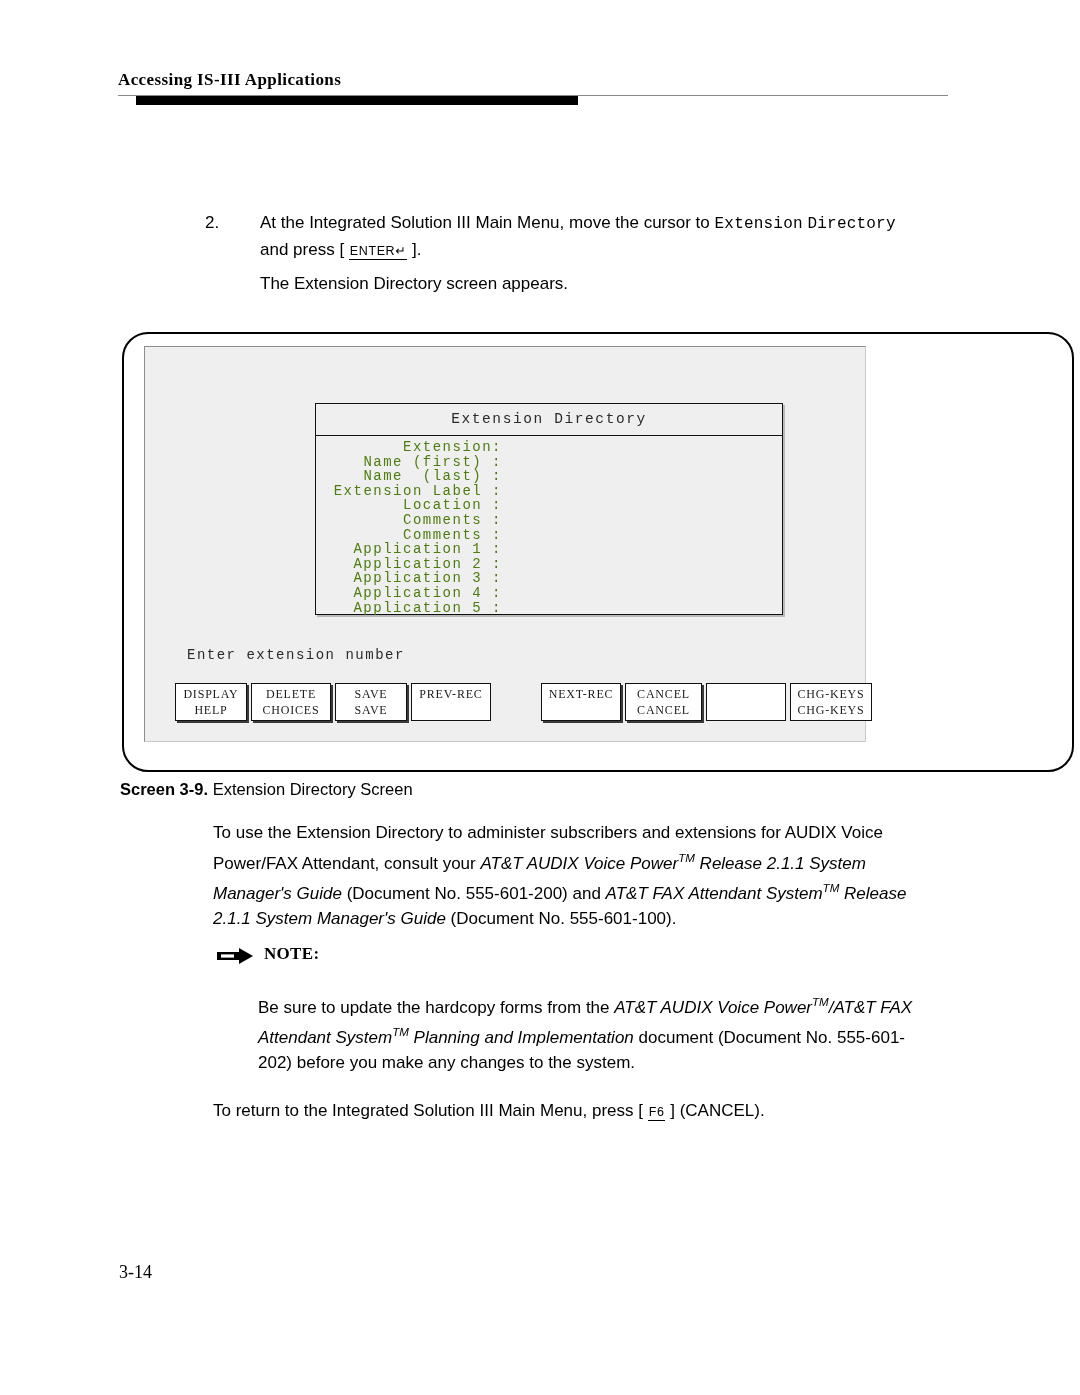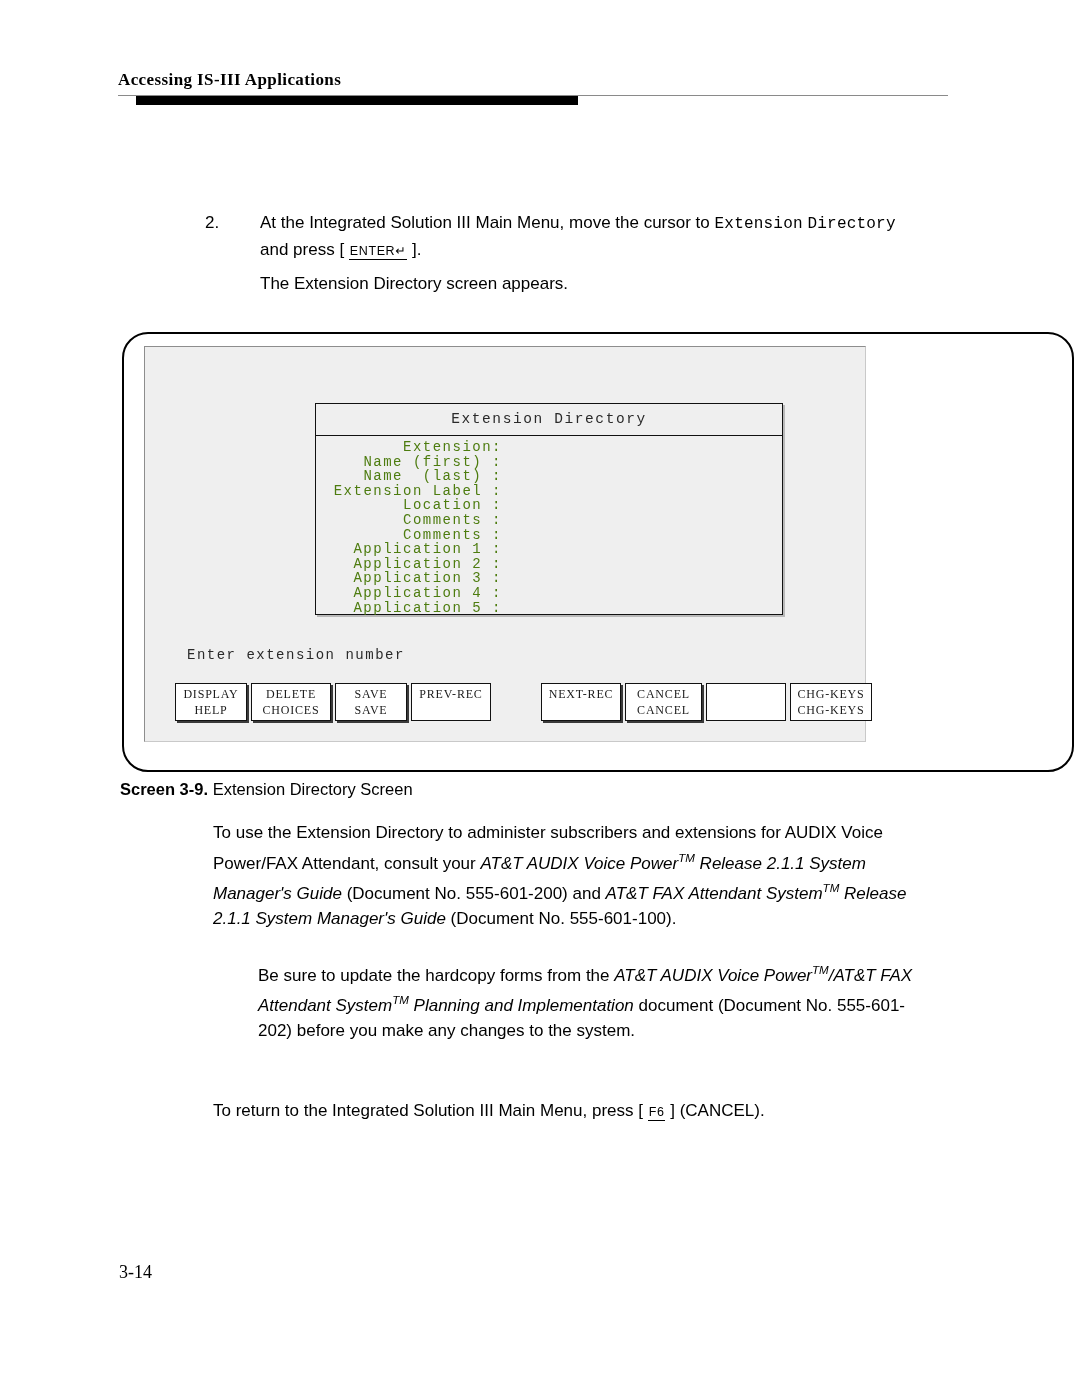--- a/index.html
+++ b/index.html
@@ -245,21 +245,21 @@
     position: absolute;
     left: 34px;
     top: 0px;
     font-family: "Liberation Serif", serif;
     font-weight: bold;
     font-size: 17px;
     letter-spacing: 0.3px;
   }
   .note-body {
     margin-left: 28px;
-    margin-top: 14px;
+    margin-top: 20px;
     width: 660px;
     font-size: 17px;
     line-height: 25.5px;
   }
   .note-body i { font-style: italic; }
 
   .p-return { top: 1098px; }
 
   
   .folio {
@@ -362,20 +362,27 @@
 <div class="caption">
   <b>Screen 3-9.</b>
   <span>Extension Directory Screen</span>
 </div>
 
 <div class="para p-consult">
   <span>To use the Extension Directory to administer subscribers and extensions for AUDIX Voice Power/FAX Attendant, consult your </span><i>AT&amp;T AUDIX Voice Power</i><i class="sup-tm">TM</i><i> Release 2.1.1 System Manager's Guide</i><span> (Document No. 555-601-200) and </span><i>AT&amp;T FAX Attendant System</i><i class="sup-tm">TM</i><i> Release 2.1.1 System Manager's Guide</i><span> (Document No. 555-601-100).</span>
 </div>
 
 <div class="note">
+  <div class="note-head">
+    <svg class="note-icon" viewBox="0 0 36 16">
+      <path d="M0,4 L22,4 L22,0 L36,8 L22,16 L22,12 L0,12 Z" fill="#000"></path>
+      <rect x="4" y="6.4" width="13" height="3.2" fill="#ffffff"></rect>
+    </svg>
+    <div class="note-label">NOTE:</div>
+  </div>
   <div class="note-body">
     <span>Be sure to update the hardcopy forms from the </span><i>AT&amp;T AUDIX Voice Power</i><i class="sup-tm">TM</i><i>/AT&amp;T FAX Attendant System</i><i class="sup-tm">TM</i><i> Planning and Implementation</i><span> document (Document No. 555-601-202) before you make any changes to the system.</span>
   </div>
 </div>
 
 <div class="para p-return">
   <span>To return to the Integrated Solution III Main Menu, press [ </span><span class="keycap">F6</span><span> ] (CANCEL).</span>
 </div>
 
 <div class="folio">3-14</div>

